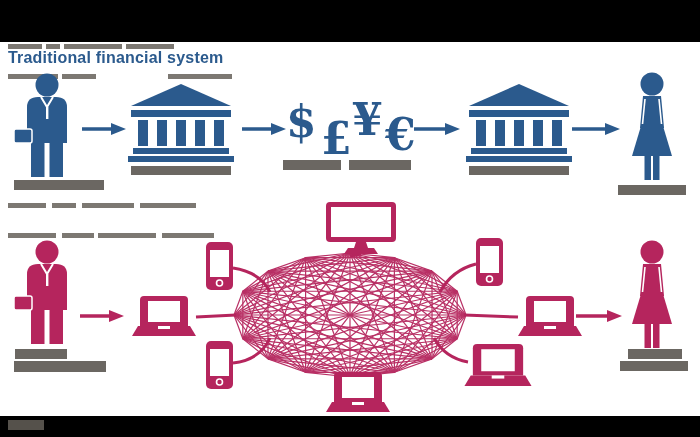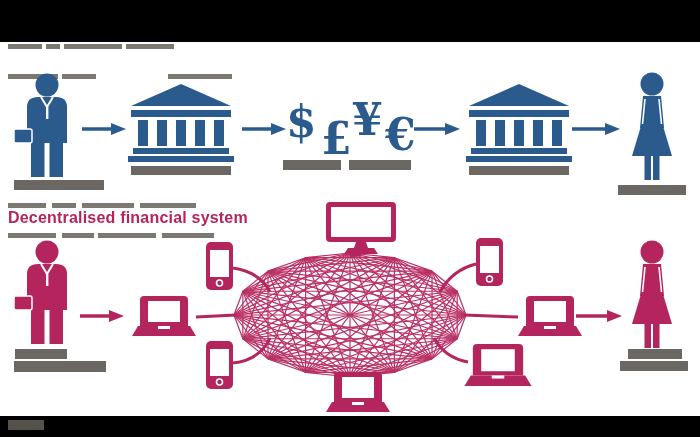--- a/index.html
+++ b/index.html
@@ -26,29 +26,29 @@
 
 <div class="frame">
 
   <div class="band top"></div>
   <div class="canvas"></div>
 
   <div class="bar light" style="left:8px;top:44px;width:34px"></div>
   <div class="bar light" style="left:46px;top:44px;width:14px"></div>
   <div class="bar light" style="left:64px;top:44px;width:58px"></div>
   <div class="bar light" style="left:126px;top:44px;width:48px"></div>
+  <div class="title blue" style="left:8px;top:49px">Traditional financial system</div>
   <div class="bar light" style="left:8px;top:74px;width:50px"></div>
   <div class="bar light" style="left:62px;top:74px;width:34px"></div>
   <div class="bar light" style="left:168px;top:74px;width:64px"></div>
 
   <div class="bar light" style="left:8px;top:203px;width:38px"></div>
   <div class="bar light" style="left:52px;top:203px;width:24px"></div>
   <div class="bar light" style="left:82px;top:203px;width:52px"></div>
   <div class="bar light" style="left:140px;top:203px;width:56px"></div>
-  <div class="title pink" style="left:8px;top:209px">Decentralised financial system</div>
   <div class="bar light" style="left:8px;top:233px;width:48px"></div>
   <div class="bar light" style="left:62px;top:233px;width:32px"></div>
   <div class="bar light" style="left:98px;top:233px;width:58px"></div>
   <div class="bar light" style="left:162px;top:233px;width:52px"></div>
 
   <div class="cur" style="left:286px;top:100px">$</div>
   <div class="cur" style="left:321px;top:117px">£</div>
   <div class="cur" style="left:352px;top:98px">¥</div>
   <div class="cur" style="left:385px;top:113px">€</div>
 

